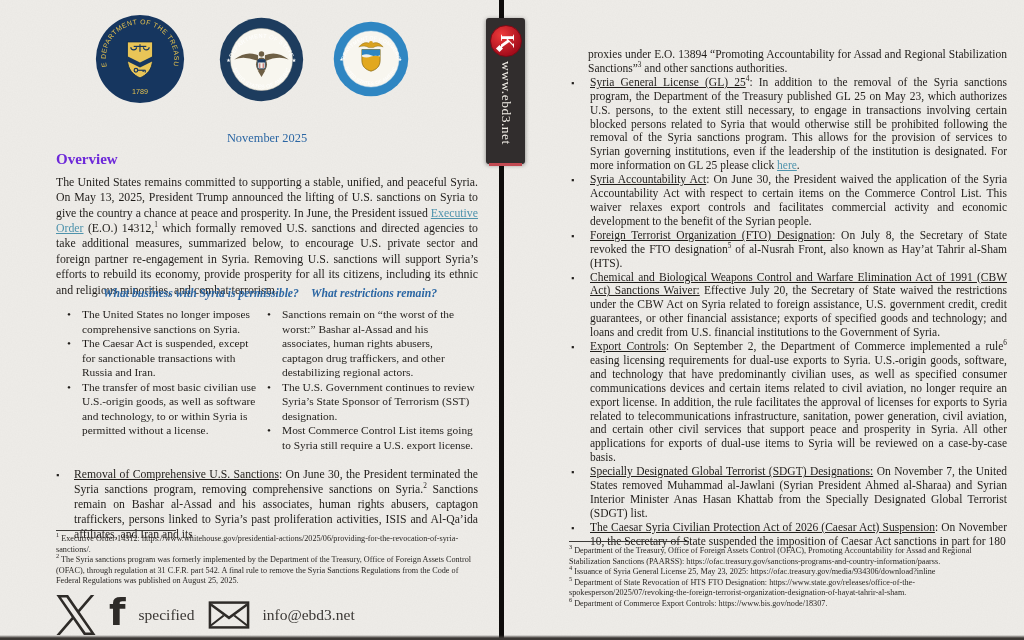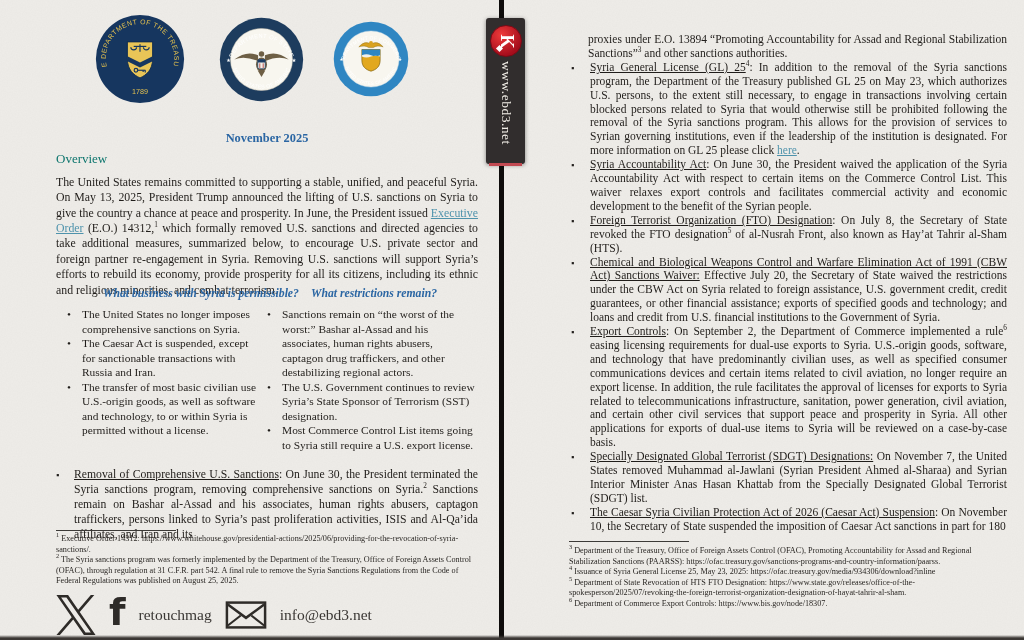--- a/index.html
+++ b/index.html
@@ -8,22 +8,22 @@
   .texture{position:absolute;left:0;top:0;pointer-events:none;}
   
   #page-left{position:absolute;left:55px;top:0;width:424px;height:640px;}
   .seal{position:absolute;}
   #seal-treasury{left:40px;top:14px;width:90px;height:90px;}
   #seal-state{left:164px;top:17px;width:85px;height:85px;}
   #seal-commerce{left:278px;top:21px;width:76px;height:76px;}
   .title{position:absolute;top:108px;left:0;width:100%;text-align:center;
          font-weight:bold;font-size:13px;color:#1c1a17;}
   .date{position:absolute;top:131px;left:0;width:100%;text-align:center;
-        font-weight:bold;font-size:12.4px;color:#2b66a3;}
-  .sec-h{position:absolute;font-weight:normal;font-size:13px;color:#0f766e;}
+        font-weight:normal;font-size:12.4px;color:#2b66a3;}
+  .sec-h{position:absolute;font-weight:bold;font-size:15px;color:#6d28d9;}
   #overview-h{top:151px;left:1px;}
   #overview-p{position:absolute;top:163px;left:1px;width:422px;
               font-size:11.8px;line-height:15.4px;text-align:justify;}
   .qa-h{position:absolute;top:287px;font-weight:bold;font-style:italic;
         font-size:11.7px;color:#2b66a3;text-align:center;}
   #qa-h-left{left:15px;width:198px;padding-left:32px;}
   #qa-h-right{left:226px;width:186px;}
   .qa-col{position:absolute;top:307px;font-size:11.4px;line-height:14.5px;}
   #qa-col-left{left:12px;width:190px;}
   #qa-col-right{left:212px;width:208px;}
@@ -59,21 +59,21 @@
                font-family:"Liberation Serif",serif;}
   .badge-diamond{position:absolute;left:6px;bottom:5px;width:5px;height:5px;background:#fff;
                  transform:rotate(45deg);}
   .badge-text{position:absolute;top:43px;left:50%;transform:translateX(-50%);height:100px;
               writing-mode:vertical-rl;color:#f3efe8;font-size:13.5px;letter-spacing:.5px;
               font-family:"Liberation Serif",serif;}
   .badge-redline{position:absolute;bottom:-2px;left:3px;width:33px;height:3px;background:#c24a52;}
   
   #page-right{position:absolute;left:569px;top:0;width:440px;height:640px;}
   #right-flow{position:absolute;top:33px;left:0;width:438px;font-size:11.5px;line-height:13.9px;}
-  .cont{margin:0 0 0 19px;text-align:justify;}
+  .cont{margin:15px 0 0 19px;text-align:justify;}
   .rlist .marker{flex:0 0 19px;padding-left:2px;}
   #fn-rule-right{top:541px;left:0;width:120px;}
   #fns-right{top:546px;left:0;width:438px;}
   
   #bottom-edge{position:absolute;left:0;bottom:0;width:100%;height:5px;
                background:linear-gradient(to top,#3b3734 40%,rgba(59,55,52,0));}
 </style>
 </head>
 <body>
 
@@ -215,21 +215,21 @@
         <div class="li">
           <div class="body"><sup class="fnref">2</sup><span> The Syria sanctions program was formerly implemented by the Department of the Treasury, Office of Foreign Assets Control (OFAC), through regulation at 31 C.F.R. part 542.  A final rule to remove the Syria Sanctions Regulations from the Code of Federal Regulations was published on August 25, 2025.</span></div>
         </div>
       </div>
 
     <div class="social">
       <svg width="40" height="40" viewBox="0 0 1200 1227">
         <path fill="#2e2b28" d="M714.163 519.284 1160.89 0h-105.86L667.137 450.887 357.328 0H0l468.492 681.821L0 1226.37h105.866l409.625-476.152 327.181 476.152H1200L714.137 519.284h.026ZM569.165 687.828l-47.468-67.894-377.686-540.24h162.604l304.797 435.991 47.468 67.894 396.2 566.721H892.476L569.165 687.828Z"></path>
       </svg>
       <span class="fb-f">f</span>
-      <span class="soc-text">retouchmag</span>
+      <span class="soc-text">specified</span>
       <svg width="42" height="30" viewBox="0 0 44 30">
         <rect x="2" y="2" width="40" height="26" fill="none" stroke="#2e2b28" stroke-width="2.6"></rect>
         <path d="M3,4 L22,18 L41,4" fill="none" stroke="#2e2b28" stroke-width="2.6"></path>
         <path d="M3,26 L16.5,15.5 M41,26 L27.5,15.5" fill="none" stroke="#2e2b28" stroke-width="2.2"></path>
       </svg>
       <span class="soc-text">info@ebd3.net</span>
     </div>
   </div>
 
   <div id="divider-line"></div>

